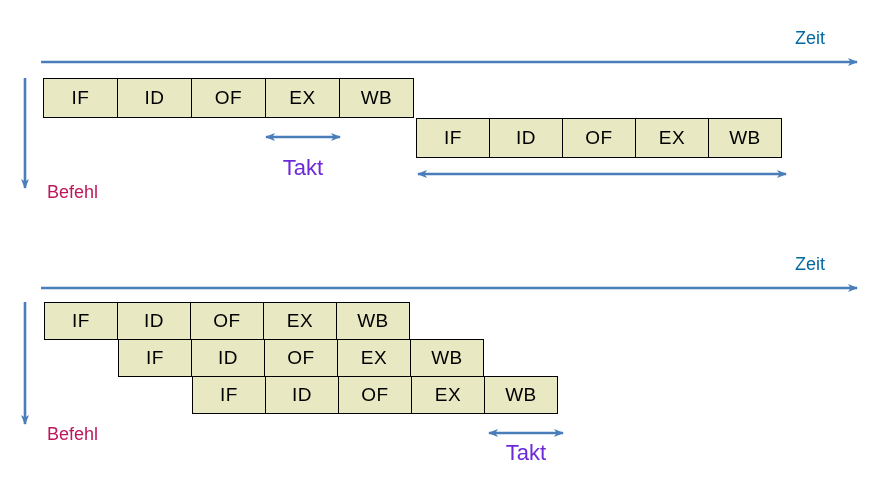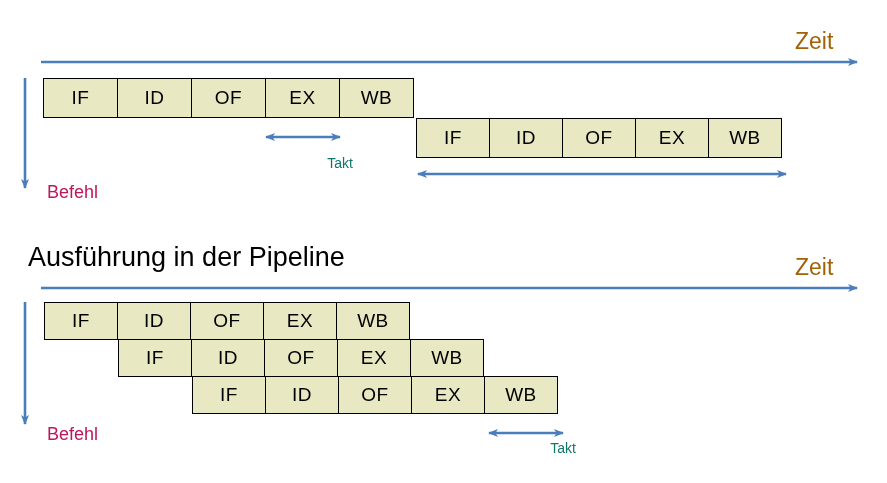--- a/index.html
+++ b/index.html
@@ -21,36 +21,36 @@
   .section-title {
     position: absolute;
     font-size: 27px;
     font-weight: normal;
     color: #000000;
     white-space: nowrap;
     letter-spacing: 0px;
   }
   .axis-label {
     position: absolute;
-    font-size: 23px;
-    color: #a16207;
+    font-size: 18px;
+    color: #0369a1;
     white-space: nowrap;
   }
   .side-label {
     position: absolute;
     font-size: 18px;
     color: #be185d;
     white-space: nowrap;
   }
   .measure-label {
     position: absolute;
-    font-size: 14px;
-    color: #0f766e;
+    font-size: 22px;
+    color: #6d28d9;
     white-space: nowrap;
-    text-align: right;
+    text-align: center;
   }
   .svg-layer {
     position: absolute;
     left: 0;
     top: 0;
     width: 887px;
     height: 483px;
     pointer-events: none;
   }
   .stage-row {
@@ -124,21 +124,20 @@
     <div class="stage-cell" style="width:74px;">IF</div>
     <div class="stage-cell" style="width:74px;">ID</div>
     <div class="stage-cell" style="width:74px;">OF</div>
     <div class="stage-cell" style="width:74px;">EX</div>
     <div class="stage-cell" style="width:74px;">WB</div>
   </div>
 
   <div class="measure-label" style="left:253px; top:155px; width:100px;">Takt</div>
 
 
-  <div class="section-title" style="left:28px; top:242px;">Ausführung in der Pipeline</div>
 
   <div class="axis-label" style="left:795px; top:254px;">Zeit</div>
 
   <div class="side-label" style="left:47px; top:424px;">Befehl</div>
 
   <div class="stage-row" style="left:44px; top:302px; height:38px;">
     <div class="stage-cell" style="width:74px;">IF</div>
     <div class="stage-cell" style="width:74px;">ID</div>
     <div class="stage-cell" style="width:74px;">OF</div>
     <div class="stage-cell" style="width:74px;">EX</div>

